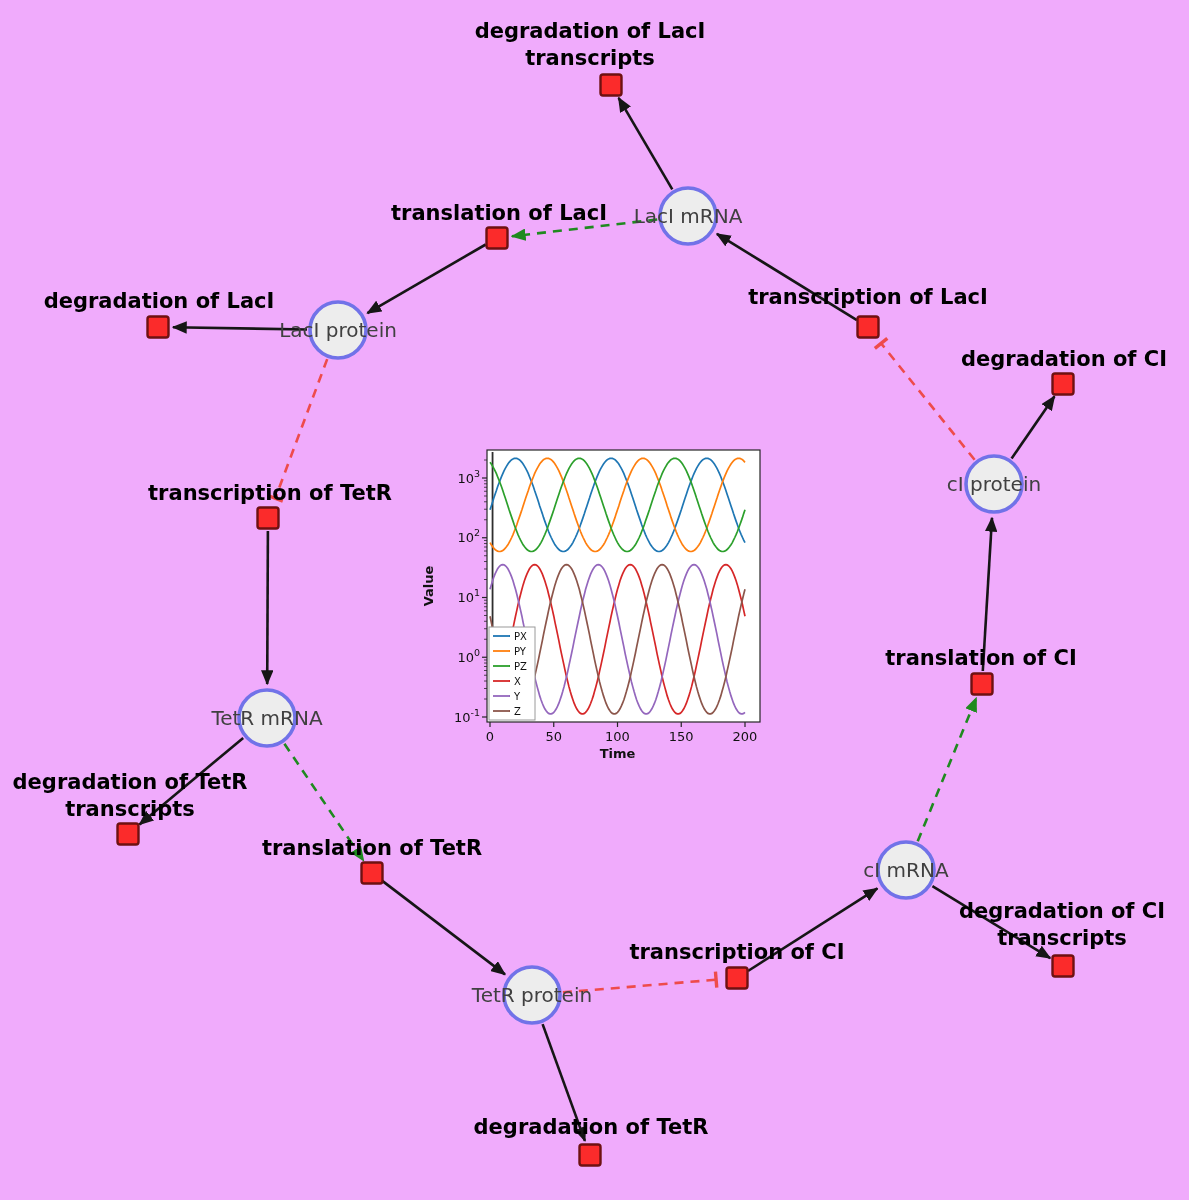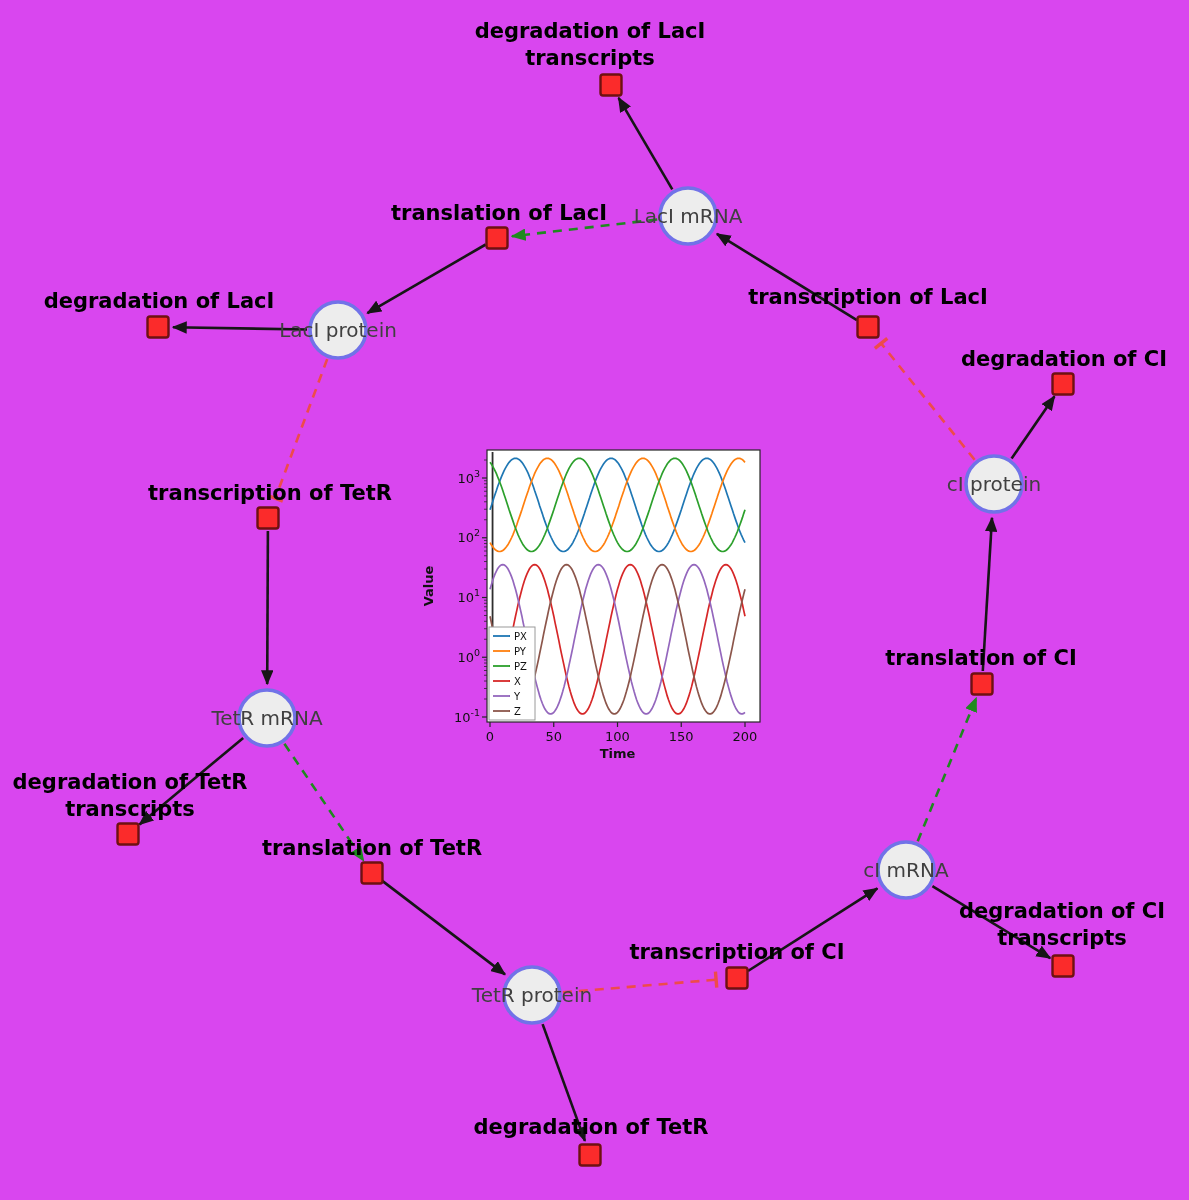--- a/index.html
+++ b/index.html
@@ -1,16 +1,16 @@
 <!DOCTYPE html>
 <html><head>
 <meta charset="utf-8">
 <style>
   html,body{margin:0;padding:0;background:#ffffff;}
-  .stage{position:relative;width:1189px;height:1200px;overflow:hidden;background:#d946ef;
+  .stage{position:relative;width:1189px;height:1200px;overflow:hidden;background:#f0abfc;
          font-family:"DejaVu Sans","Liberation Sans",sans-serif;}
   svg text{font-family:"DejaVu Sans","Liberation Sans",sans-serif;}
 </style>
 </head>
 <body>
 
 <div class="stage">
   <svg id="net" width="1189" height="1200" viewBox="0 0 1189 1200">
       <defs>
         <marker id="mArrow" viewBox="0 0 12 10" refX="11" refY="5" markerWidth="15" markerHeight="12.5" orient="auto" markerUnits="userSpaceOnUse">

